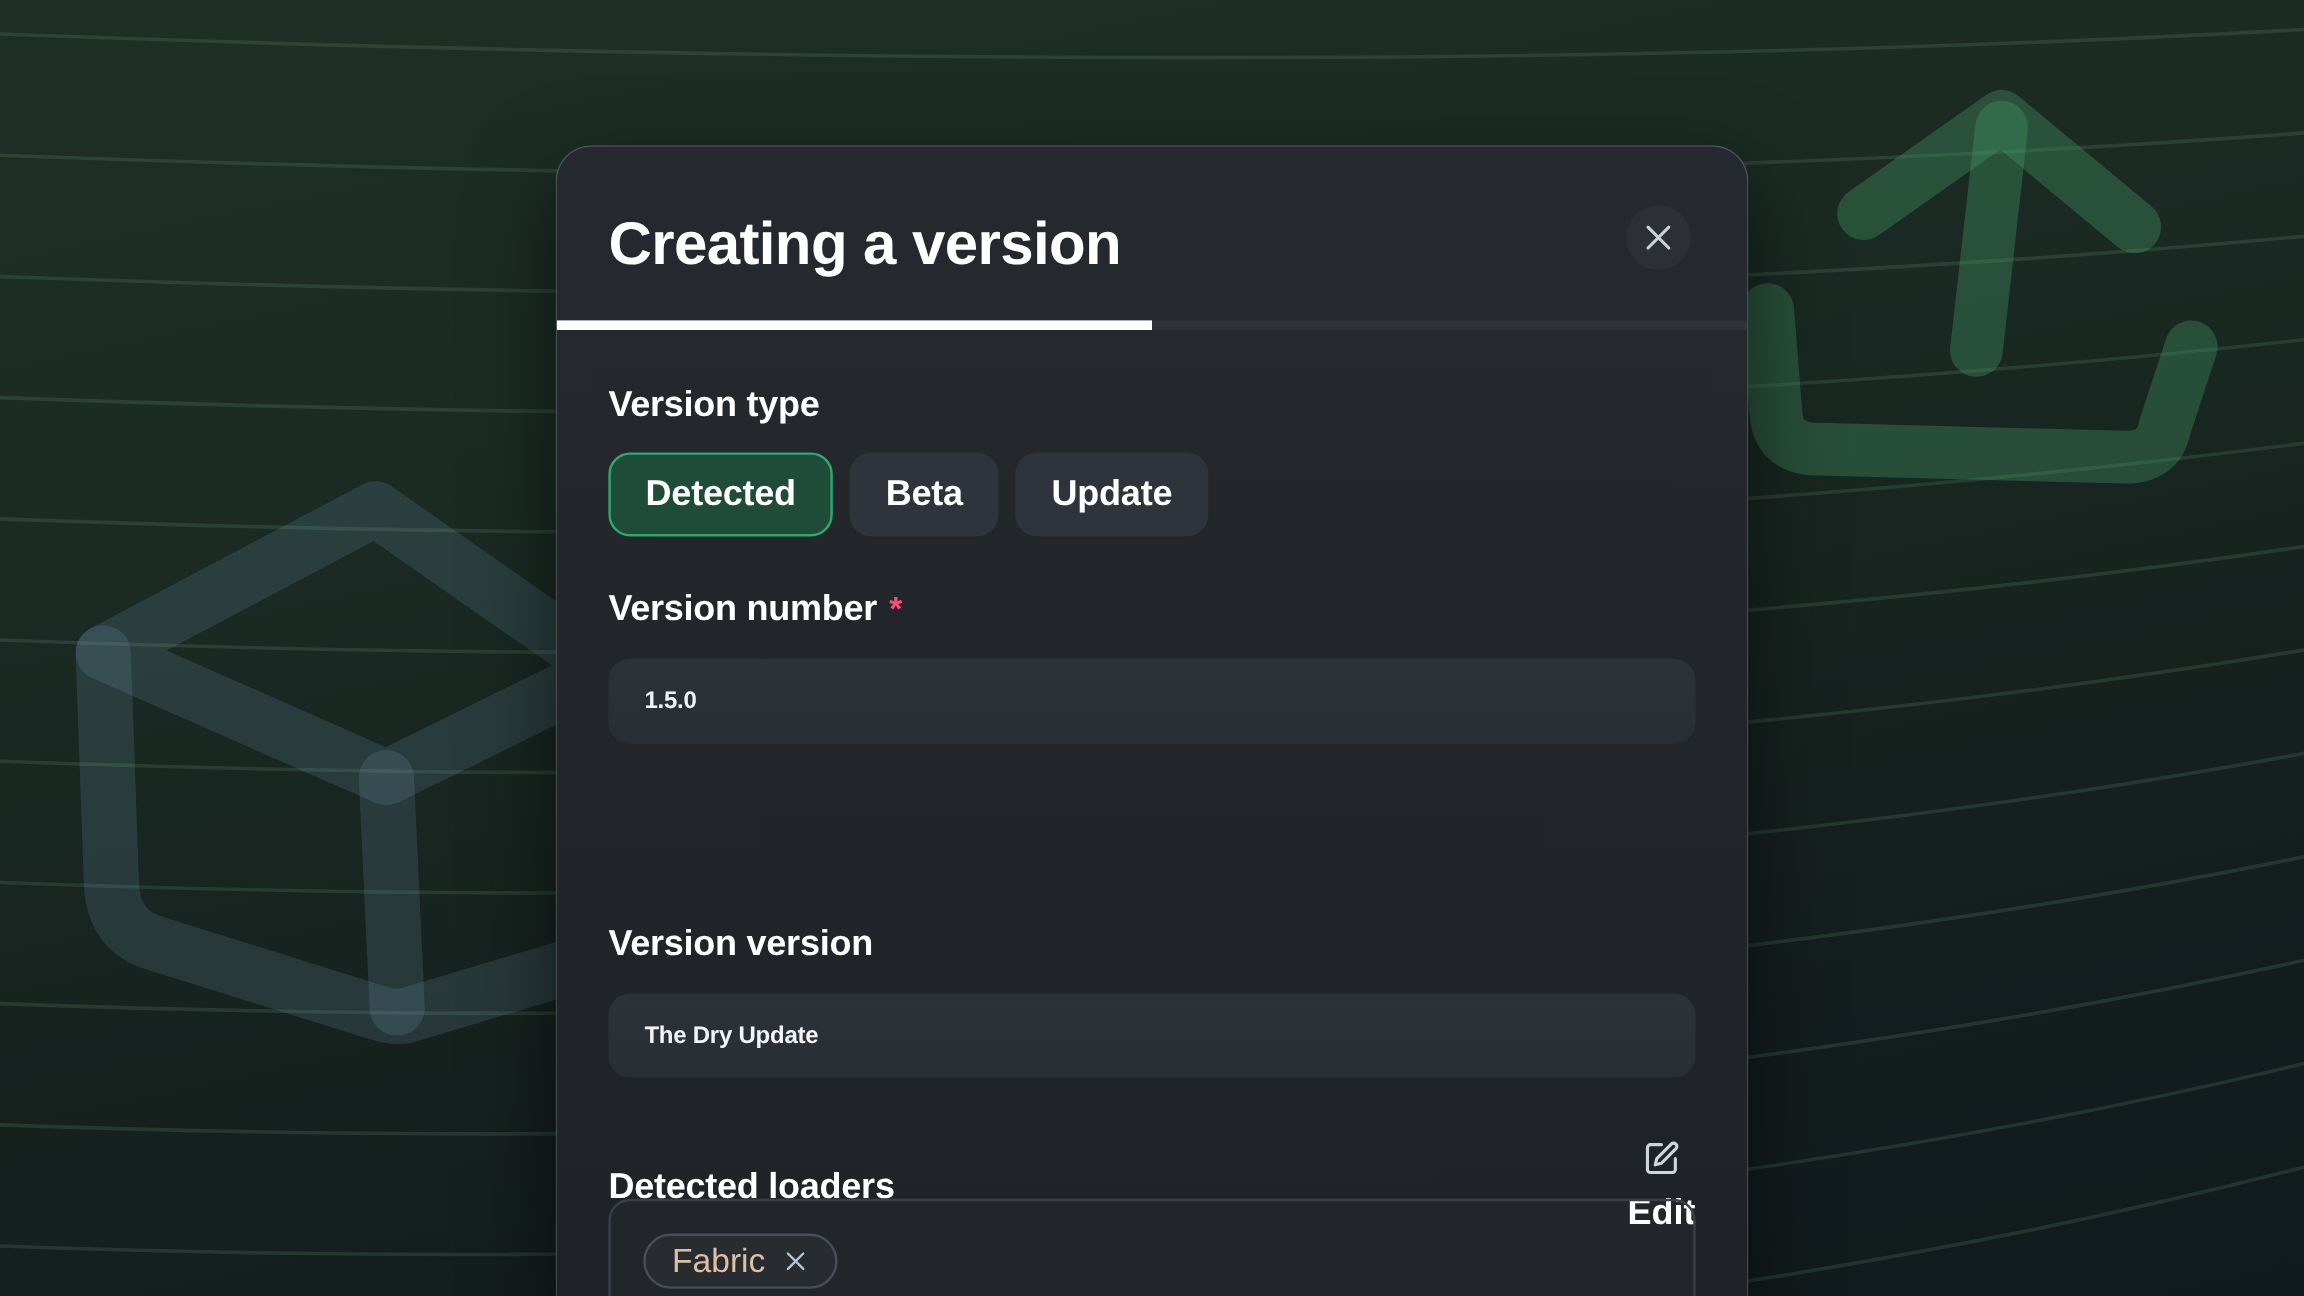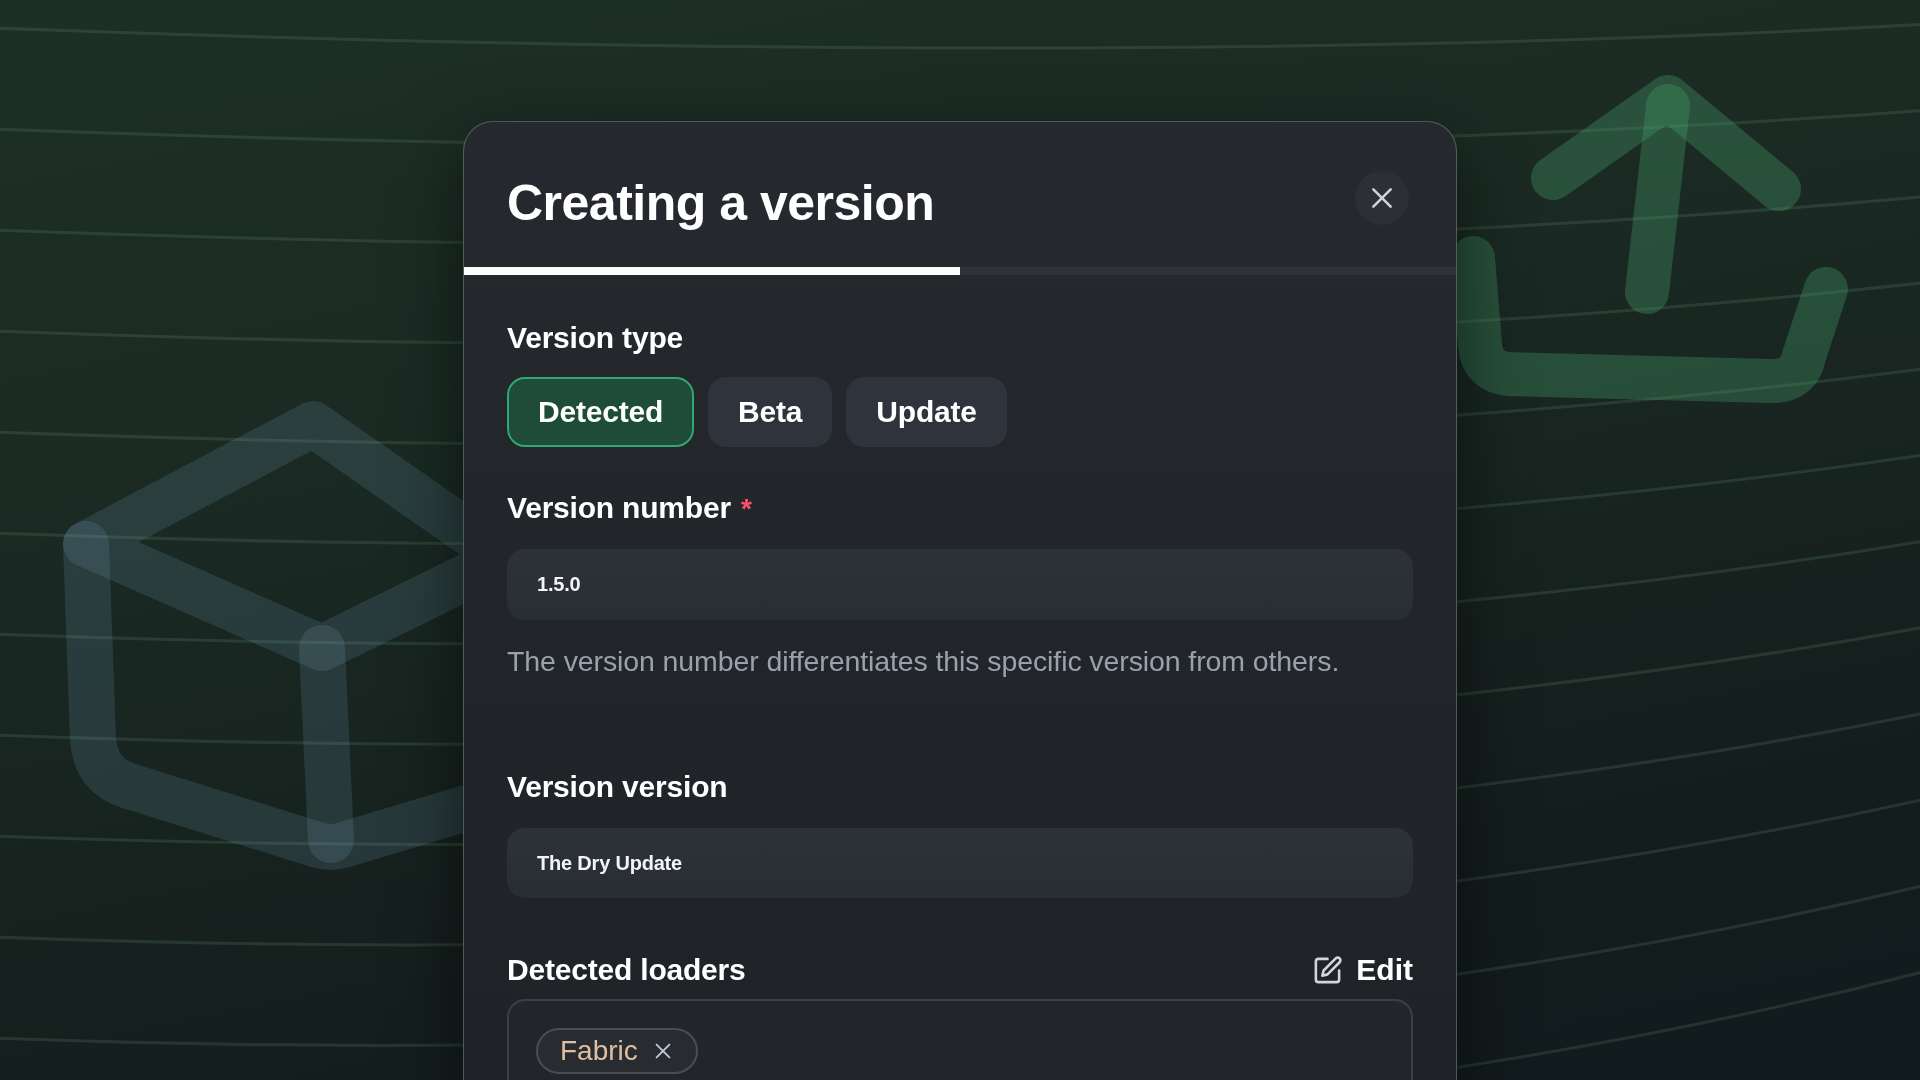--- a/index.html
+++ b/index.html
@@ -68,21 +68,21 @@
     letter-spacing:-0.1px;
   }
 
   .loaders-row {
     position:absolute; left:43px; top:816px; width:906px;
     display:flex; align-items:center; justify-content:space-between;margin-top:12px;
   }
   .edit-btn {
     display:flex; align-items:center; gap:13px;
     background:none; border:none; cursor:pointer;
-    color:#ffffff; font-family:inherit; font-size:30px; font-weight:700;
+    color:#ffffff; font-family:inherit; font-size:30px; font-weight:700;flex-direction:column;
   }
   .edit-btn svg { color:#d0d6dd; }
 
   .loaders-box {
     position:absolute; left:43px; top:877px; width:906px; height:300px;
     border:2px solid #3a3f48; border-radius:18px;
     background:rgba(255,255,255,0.015);
     padding:27px;
   }
   .chip {
@@ -149,21 +149,20 @@
     <button class="type-btn">Beta</button>
     <button class="type-btn">Update</button>
   </div>
 
   <div class="field-label" style="top:366px">
     <span>Version number</span><span class="required">*</span>
   </div>
 
   <input class="text-input" style="top: 427px;" type="text" value="1.5.0">
 
-  <p class="help-text">The version number differentiates this specific version from others.</p>
 
   <div class="field-label" style="top:645px">Version version</div>
 
   <input class="text-input" style="top: 706px; height: 70px;" type="text" value="The Dry Update">
 
   <div class="loaders-row">
     <div class="field-label" style="position:static">Detected loaders</div>
     <button class="edit-btn">
       <svg width="31" height="31" viewBox="0 0 24 24" fill="none" stroke="currentColor" stroke-width="2" stroke-linecap="round" stroke-linejoin="round">
         <path d="M12 3H5a2 2 0 0 0-2 2v14a2 2 0 0 0 2 2h14a2 2 0 0 0 2-2v-7"></path>

